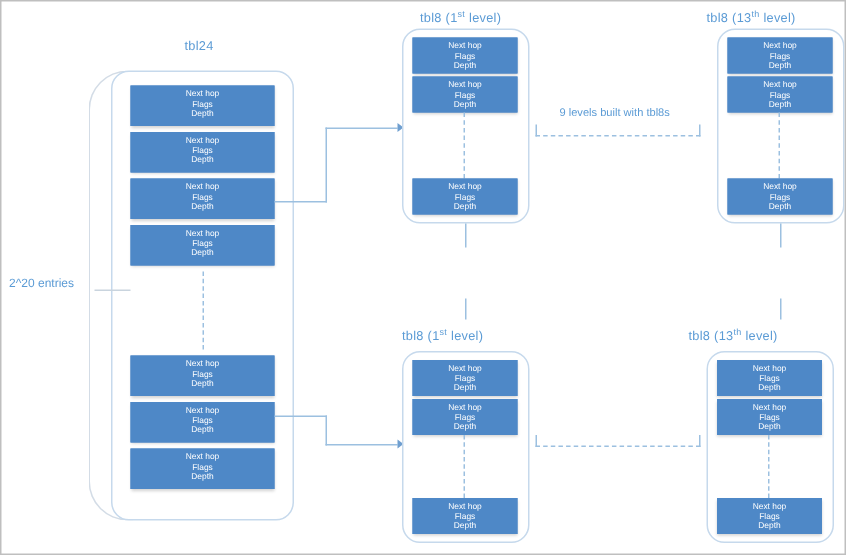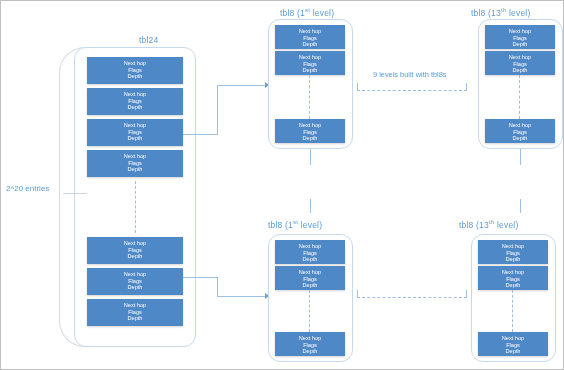--- a/index.html
+++ b/index.html
@@ -34,21 +34,21 @@
          border-left:4.5px solid #6f9fd0;}
 
   .leftlbl{position:absolute;color:#5b9bd5;font-size:8px;white-space:nowrap;}
   .connlbl{position:absolute;color:#5b9bd5;font-size:7.4px;white-space:nowrap;}
 </style>
 </head>
 <body>
 
 <div id="stage">
 
-  <div class="lbl" style="left:138px;top:24px;margin-top:10px;">tbl24</div>
+  <div class="lbl" style="left:122px;top:24px;">tbl24</div>
 
   <div class="brace" style="left:58px;top:46px;width:30px;height:300px;"></div>
 
   <div class="tblbox" style="left:73px;top:46px;width:122px;height:300px;"></div>
 
   <div class="leftlbl" style="left:5px;top:183px;">2^20 entries</div>
   <div class="lline" style="left:62px;top:192px;width:24px;"></div>
 
   <div class="entry" style="left:86px;top:56px;width:96px;height:27px;">
     <span>Next hop</span>

